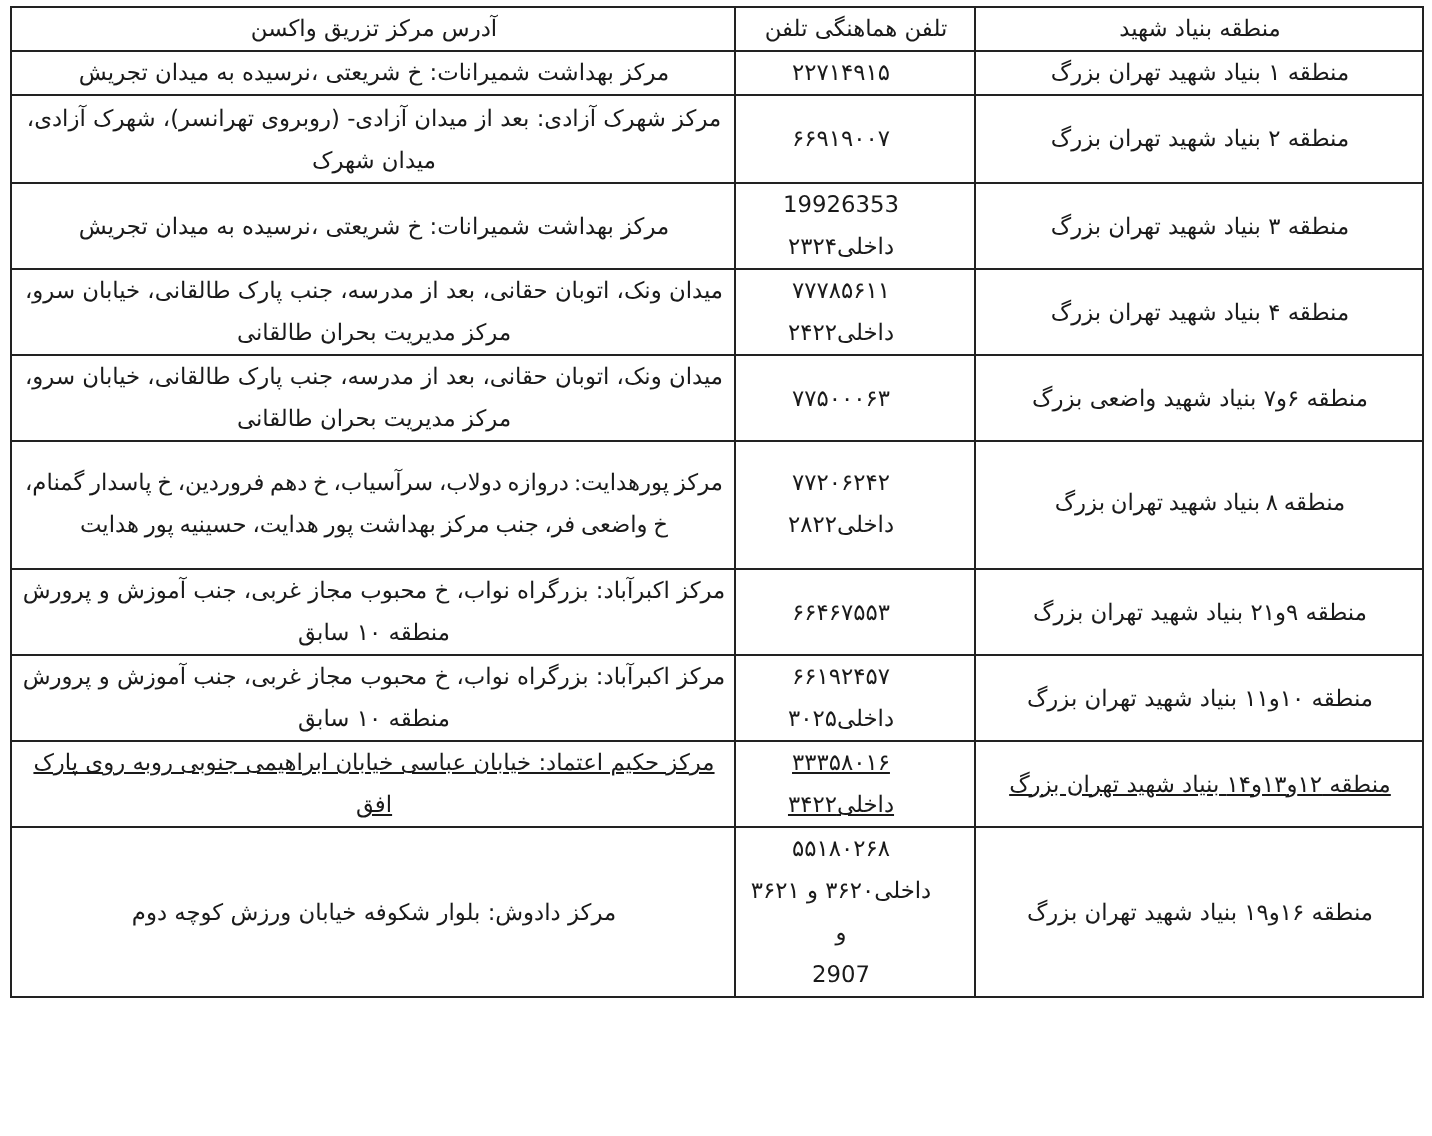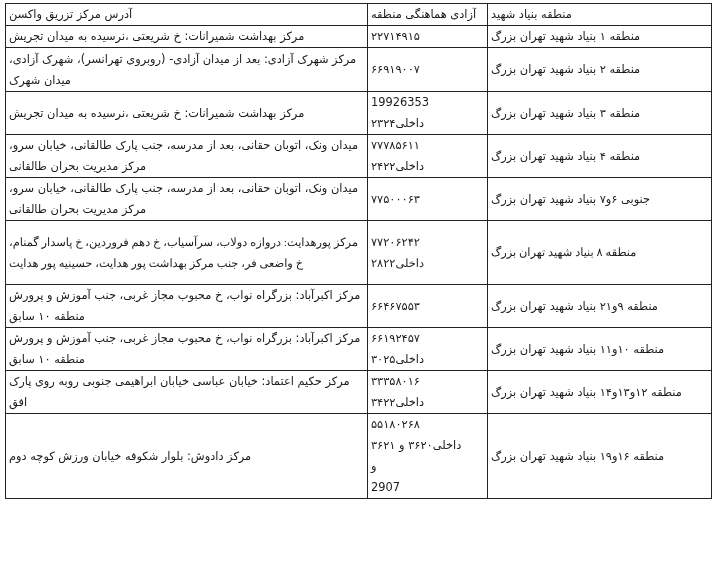--- a/index.html
+++ b/index.html
@@ -25,21 +25,21 @@
       width: 706px;
       direction: rtl;
       table-layout: fixed;
       font-size: 11.4px;
       line-height: 21px;
     }
     td, th {
       border: 1px solid #222;
       padding: 0 2px 0 3px;
       vertical-align: middle;
-      text-align: left;
+      text-align: center;
       font-weight: normal;
       overflow: hidden;
     }
     col.c-region { width: 224px; }
     col.c-phone  { width: 120px; }
     col.c-addr   { width: 362px; }
     th { height: 21px; }
     .phone-line { display: block; }
     .phone-cell { padding-right: 17px; }
   </style>
@@ -49,21 +49,21 @@
 <div class="wrap">
   <table>
     <colgroup>
       <col class="c-region">
       <col class="c-phone">
       <col class="c-addr">
     </colgroup>
     <thead>
       <tr>
         <th>منطقه بنیاد شهید</th>
-        <th>آزادی هماهنگی منطقه</th>
+        <th>تلفن هماهنگی تلفن</th>
         <th>آدرس مرکز تزریق واکسن</th>
       </tr>
     </thead>
     <tbody id="tbody">
         <tr style="height: 22px;">
           <td>منطقه ۱ بنیاد شهید تهران بزرگ</td>
           <td class="phone-cell">
             <span class="phone-line">۲۲۷۱۴۹۱۵</span>
           </td>
           <td>مرکز بهداشت شمیرانات: خ شریعتی ،نرسیده به میدان تجریش</td>
@@ -84,21 +84,21 @@
           <td>مرکز بهداشت شمیرانات: خ شریعتی ،نرسیده به میدان تجریش</td>
         </tr>
         <tr style="height: 43px;">
           <td>منطقه ۴ بنیاد شهید تهران بزرگ</td>
           <td class="phone-cell">
             <span class="phone-line">۷۷۷۸۵۶۱۱ داخلی۲۴۲۲</span>
           </td>
           <td>میدان ونک، اتوبان حقانی، بعد از مدرسه، جنب پارک طالقانی، خیابان سرو، مرکز مدیریت بحران طالقانی</td>
         </tr>
         <tr style="height: 43px;">
-          <td>جنوبی ۶و۷ بنیاد شهید تهران بزرگ</td>
+          <td>منطقه ۶و۷ بنیاد شهید واضعی بزرگ</td>
           <td class="phone-cell">
             <span class="phone-line">۷۷۵۰۰۰۶۳</span>
           </td>
           <td>میدان ونک، اتوبان حقانی، بعد از مدرسه، جنب پارک طالقانی، خیابان سرو، مرکز مدیریت بحران طالقانی</td>
         </tr>
         <tr style="height: 64px; font-family: Liberation Serif, serif;">
           <td>منطقه ۸ بنیاد شهید تهران بزرگ</td>
           <td class="phone-cell">
             <span class="phone-line">۷۷۲۰۶۲۴۲</span>
             <span class="phone-line">داخلی۲۸۲۲</span>
@@ -113,21 +113,21 @@
           <td>مرکز اکبرآباد: بزرگراه نواب، خ محبوب مجاز غربی، جنب آموزش و پرورش منطقه ۱۰ سابق</td>
         </tr>
         <tr style="height: 42px;">
           <td>منطقه ۱۰و۱۱ بنیاد شهید تهران بزرگ</td>
           <td class="phone-cell">
             <span class="phone-line">۶۶۱۹۲۴۵۷</span>
             <span class="phone-line">داخلی۳۰۲۵</span>
           </td>
           <td>مرکز اکبرآباد: بزرگراه نواب، خ محبوب مجاز غربی، جنب آموزش و پرورش منطقه ۱۰ سابق</td>
         </tr>
-        <tr style="height: 42px;">
+        <tr style="height: 42px; text-decoration: underline;">
           <td>منطقه ۱۲و۱۳و۱۴ بنیاد شهید تهران بزرگ</td>
           <td class="phone-cell">
             <span class="phone-line">۳۳۳۵۸۰۱۶</span>
             <span class="phone-line">داخلی۳۴۲۲</span>
           </td>
           <td>مرکز حکیم اعتماد: خیابان عباسی خیابان ابراهیمی جنوبی روبه روی پارک افق</td>
         </tr>
         <tr style="height: 64px;">
           <td>منطقه ۱۶و۱۹ بنیاد شهید تهران بزرگ</td>
           <td class="phone-cell">

